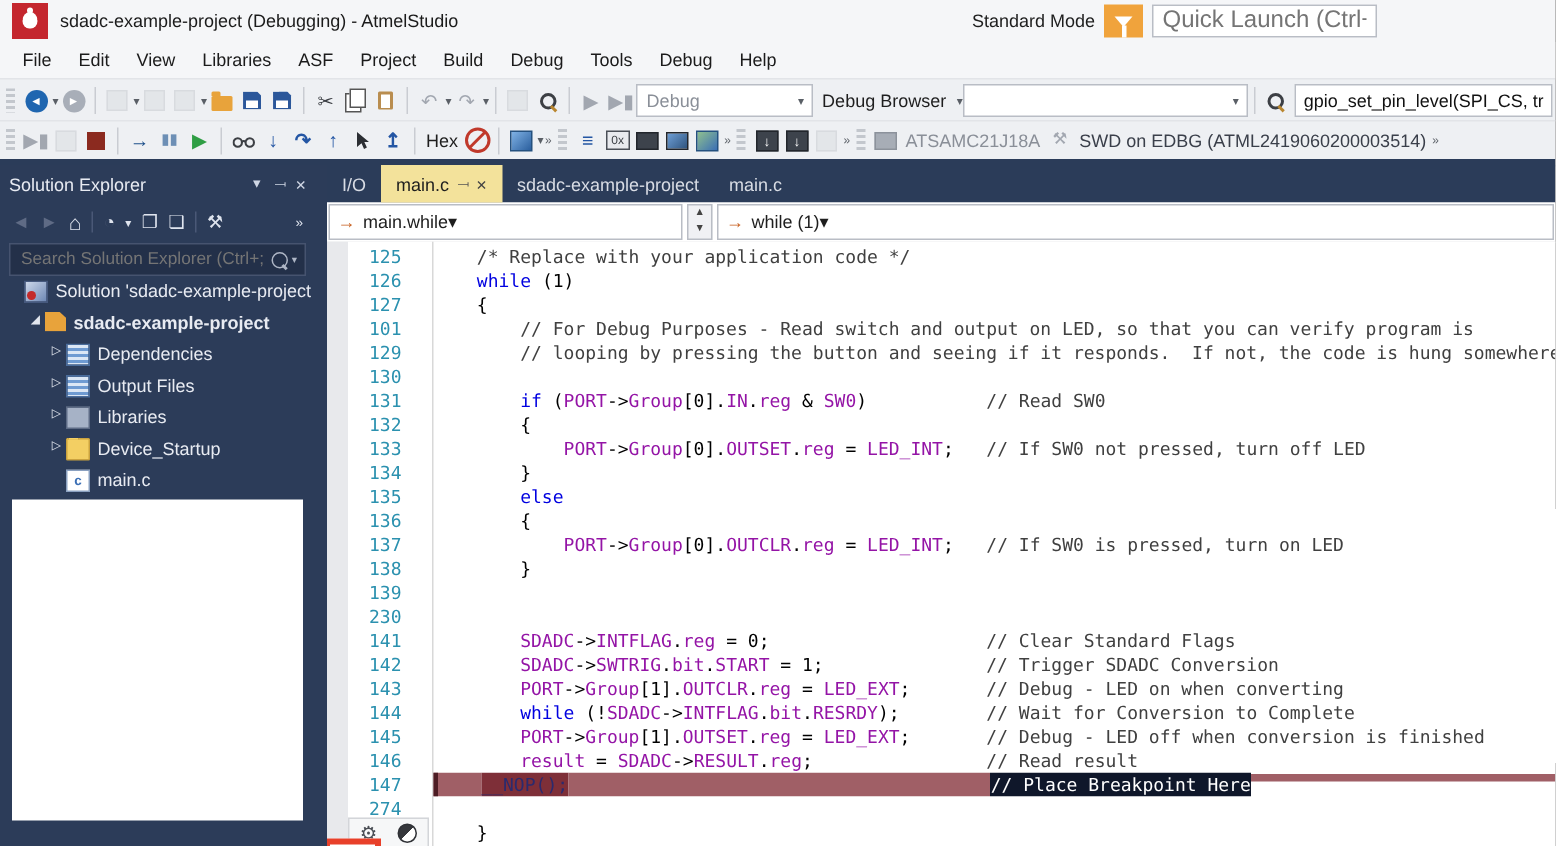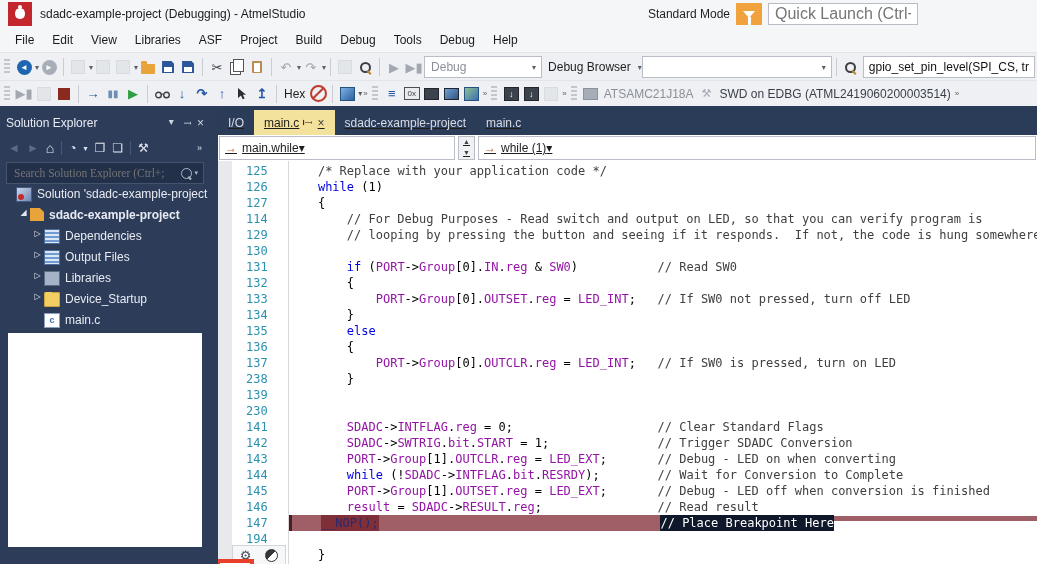--- a/index.html
+++ b/index.html
@@ -61,40 +61,40 @@
   .red-dis{width:13px;height:13px;border-radius:50%;border:2px solid #c0392b;position:relative;}
   .red-dis::before{content:"";position:absolute;left:-1px;top:4.5px;width:15px;height:2px;background:#c0392b;transform:rotate(-45deg);}
   
   #sidebar{position:absolute;left:0;top:110px;width:210px;height:454px;background:#2c3c59;color:#e8ebf2;}
   #splitter{position:absolute;left:210px;top:110px;width:8px;height:454px;background:#2c3c59;}
   #se-header{height:25px;display:flex;align-items:center;padding:0 6px;font-size:12px;}
   #se-header .hicons{margin-left:auto;display:flex;gap:9px;font-size:10px;color:#cfd6e4;}
   #se-toolbar{height:26px;display:flex;align-items:center;gap:7px;padding:0 8px;font-size:12px;color:#dfe4ee;}
   #se-toolbar .vsep{width:1px;height:14px;background:#4a5877;}
   #se-search{margin:1px 6px 3px 6px;height:20px;border:1px solid #46536f;background:#233049;display:flex;align-items:center;padding:0 5px;}
-  #se-search input{flex:1;background:transparent;border:none;outline:none;color:#9aa3b5;font-size:11.5px;font-family:Liberation Serif, serif;}
+  #se-search input{flex:1;background:transparent;border:none;outline:none;color:#9aa3b5;font-size:11.5px;font-family:Liberation Sans, sans-serif;}
   #se-search .lens2{width:9px;height:9px;border:1.5px solid #aeb6c6;border-radius:50%;position:relative;margin-right:2px;}
   #se-search .lens2::after{content:"";position:absolute;left:7px;top:7px;width:4px;height:1.5px;background:#aeb6c6;transform:rotate(45deg);transform-origin:0 0;}
   #tree{font-size:12px;}
   .trow{height:21px;display:flex;align-items:flex-start;white-space:nowrap;overflow:hidden;}
   .arrow{width:11px;flex:none;font-size:8px;color:#e2e6ee;text-align:center;}
   .ti{width:14px;height:13px;flex:none;margin:0 5px 0 1px;position:relative;}
   .ti-solution{background:linear-gradient(135deg,#cdd8ea,#6d87b4);border:1px solid #46597e;}
   .ti-solution::after{content:"";position:absolute;left:1px;bottom:1px;width:6px;height:6px;border-radius:50%;background:#c42a2a;}
   .ti-project{background:#e8a33b;clip-path:polygon(0 0,70% 0,100% 30%,100% 100%,0 100%);}
   .ti-dependencies,.ti-output-files{border:1px solid #4a6c9b;background:repeating-linear-gradient(#dce7f5 0 2px,#6f9bd2 2px 4px);}
   .ti-libraries{background:#a6b2c6;border:1px solid #5d6b85;}
   .ti-folder{background:#f3cf63;border:1px solid #caa23f;border-radius:1px;}
   .ti-folder::before{content:"";position:absolute;left:0;top:-3px;width:6px;height:2px;background:#f3cf63;border:1px solid #caa23f;border-bottom:none;}
   .ti-c-file{background:#fff;border:1px solid #8aa0c0;color:#3b6fb5;font-size:9px;font-weight:bold;text-align:center;line-height:13px;}
   .tlab{color:#e8ebf2;}
   .trow.bold .tlab{font-weight:bold;}
   #se-void{position:absolute;left:8px;top:223px;width:194px;height:214px;background:#fff;}
   
-  #editor{position:absolute;left:218px;top:110px;width:819px;height:454px;background:#fff;text-decoration:underline;}
+  #editor{position:absolute;left:218px;top:110px;width:819px;height:454px;background:#fff;}
   #tabstrip{height:25px;background:#2b3c59;display:flex;}
   .tab{height:25px;display:flex;align-items:center;padding:0 10px;font-size:12px;color:#d8dce4;flex:none;}
   .tab.active{background:#f3e29b;color:#1e1e1e;}
   .tab .tpin{margin-left:7px;font-size:10px;color:#555;transform:rotate(90deg);}
   .tab .tclose{margin-left:6px;font-size:12px;color:#444;}
   #navbar{height:26px;background:#fff;display:flex;align-items:center;border-bottom:1px solid #d9dbe0;}
   .navcombo{height:22px;border:1px solid #b9bdc5;background:#fff;display:flex;align-items:center;font-size:12px;margin:1px;}
   .navarr{color:#c75f1f;font-weight:bold;margin:0 5px;font-size:12px;}
   #nav-left{width:234px;}
   #nav-right{flex:1;}
@@ -434,41 +434,41 @@
       </div>
     </div>
     <div id="code-wrap">
       <div id="ind-col"></div>
       <div id="ln-divider"></div>
       <div id="code-area">
           <div class="line"><span class="ln">124</span><span class="codetxt"></span></div>
           <div class="line"><span class="ln">125</span><span class="codetxt"><span class="tk-pl">    </span><span class="tk-cm">/* Replace with your application code */</span></span></div>
           <div class="line"><span class="ln">126</span><span class="codetxt"><span class="tk-pl">    </span><span class="tk-kw">while</span><span class="tk-pl"> (1)</span></span></div>
           <div class="line"><span class="ln">127</span><span class="codetxt"><span class="tk-pl">    {</span></span></div>
-          <div class="line"><span class="ln">114</span><span class="codetxt"><span class="tk-pl">        </span><span class="tk-cm">// For Debug Purposes - Read switch and output on LED, so that you can verify program is</span></span></div>
+          <div class="line"><span class="ln">101</span><span class="codetxt"><span class="tk-pl">        </span><span class="tk-cm">// For Debug Purposes - Read switch and output on LED, so that you can verify program is</span></span></div>
           <div class="line"><span class="ln">129</span><span class="codetxt"><span class="tk-pl">        </span><span class="tk-cm">// looping by pressing the button and seeing if it responds.  If not, the code is hung somewhere.</span></span></div>
           <div class="line"><span class="ln">130</span><span class="codetxt"></span></div>
           <div class="line"><span class="ln">131</span><span class="codetxt"><span class="tk-pl">        </span><span class="tk-kw">if</span><span class="tk-pl"> (</span><span class="tk-id">PORT</span><span class="tk-pl">-&gt;</span><span class="tk-id">Group</span><span class="tk-pl">[0].</span><span class="tk-id">IN</span><span class="tk-pl">.</span><span class="tk-id">reg</span><span class="tk-pl"> &amp; </span><span class="tk-id">SW0</span><span class="tk-pl">)           </span><span class="tk-cm">// Read SW0</span></span></div>
           <div class="line"><span class="ln">132</span><span class="codetxt"><span class="tk-pl">        {</span></span></div>
           <div class="line"><span class="ln">133</span><span class="codetxt"><span class="tk-pl">            </span><span class="tk-id">PORT</span><span class="tk-pl">-&gt;</span><span class="tk-id">Group</span><span class="tk-pl">[0].</span><span class="tk-id">OUTSET</span><span class="tk-pl">.</span><span class="tk-id">reg</span><span class="tk-pl"> = </span><span class="tk-id">LED_INT</span><span class="tk-pl">;   </span><span class="tk-cm">// If SW0 not pressed, turn off LED</span></span></div>
           <div class="line"><span class="ln">134</span><span class="codetxt"><span class="tk-pl">        }</span></span></div>
           <div class="line"><span class="ln">135</span><span class="codetxt"><span class="tk-pl">        </span><span class="tk-kw">else</span></span></div>
           <div class="line"><span class="ln">136</span><span class="codetxt"><span class="tk-pl">        {</span></span></div>
           <div class="line"><span class="ln">137</span><span class="codetxt"><span class="tk-pl">            </span><span class="tk-id">PORT</span><span class="tk-pl">-&gt;</span><span class="tk-id">Group</span><span class="tk-pl">[0].</span><span class="tk-id">OUTCLR</span><span class="tk-pl">.</span><span class="tk-id">reg</span><span class="tk-pl"> = </span><span class="tk-id">LED_INT</span><span class="tk-pl">;   </span><span class="tk-cm">// If SW0 is pressed, turn on LED</span></span></div>
-          <div class="line"><span class="ln">238</span><span class="codetxt"><span class="tk-pl">        }</span></span></div>
+          <div class="line"><span class="ln">138</span><span class="codetxt"><span class="tk-pl">        }</span></span></div>
           <div class="line"><span class="ln">139</span><span class="codetxt"></span></div>
           <div class="line"><span class="ln">230</span><span class="codetxt"></span></div>
           <div class="line"><span class="ln">141</span><span class="codetxt"><span class="tk-pl">        </span><span class="tk-id">SDADC</span><span class="tk-pl">-&gt;</span><span class="tk-id">INTFLAG</span><span class="tk-pl">.</span><span class="tk-id">reg</span><span class="tk-pl"> = 0;                    </span><span class="tk-cm">// Clear Standard Flags</span></span></div>
           <div class="line"><span class="ln">142</span><span class="codetxt"><span class="tk-pl">        </span><span class="tk-id">SDADC</span><span class="tk-pl">-&gt;</span><span class="tk-id">SWTRIG</span><span class="tk-pl">.</span><span class="tk-id">bit</span><span class="tk-pl">.</span><span class="tk-id">START</span><span class="tk-pl"> = 1;               </span><span class="tk-cm">// Trigger SDADC Conversion</span></span></div>
           <div class="line"><span class="ln">143</span><span class="codetxt"><span class="tk-pl">        </span><span class="tk-id">PORT</span><span class="tk-pl">-&gt;</span><span class="tk-id">Group</span><span class="tk-pl">[1].</span><span class="tk-id">OUTCLR</span><span class="tk-pl">.</span><span class="tk-id">reg</span><span class="tk-pl"> = </span><span class="tk-id">LED_EXT</span><span class="tk-pl">;       </span><span class="tk-cm">// Debug - LED on when converting</span></span></div>
           <div class="line"><span class="ln">144</span><span class="codetxt"><span class="tk-pl">        </span><span class="tk-kw">while</span><span class="tk-pl"> (!</span><span class="tk-id">SDADC</span><span class="tk-pl">-&gt;</span><span class="tk-id">INTFLAG</span><span class="tk-pl">.</span><span class="tk-id">bit</span><span class="tk-pl">.</span><span class="tk-id">RESRDY</span><span class="tk-pl">);        </span><span class="tk-cm">// Wait for Conversion to Complete</span></span></div>
           <div class="line"><span class="ln">145</span><span class="codetxt"><span class="tk-pl">        </span><span class="tk-id">PORT</span><span class="tk-pl">-&gt;</span><span class="tk-id">Group</span><span class="tk-pl">[1].</span><span class="tk-id">OUTSET</span><span class="tk-pl">.</span><span class="tk-id">reg</span><span class="tk-pl"> = </span><span class="tk-id">LED_EXT</span><span class="tk-pl">;       </span><span class="tk-cm">// Debug - LED off when conversion is finished</span></span></div>
           <div class="line"><span class="ln">146</span><span class="codetxt"><span class="tk-pl">        </span><span class="tk-id">result</span><span class="tk-pl"> = </span><span class="tk-id">SDADC</span><span class="tk-pl">-&gt;</span><span class="tk-id">RESULT</span><span class="tk-pl">.</span><span class="tk-id">reg</span><span class="tk-pl">;                </span><span class="tk-cm">// Read result</span></span></div>
           <div class="line bp"><span class="ln">147</span><span class="codetxt"><span class="tk-bpr">    </span><span class="tk-bpd">__NOP();</span><span class="tk-bpr">                                       </span><span class="tk-bpc">// Place Breakpoint Here</span><span class="bp-strip"></span></span></div>
-          <div class="line"><span class="ln">194</span><span class="codetxt"></span></div>
+          <div class="line"><span class="ln">274</span><span class="codetxt"></span></div>
           <div class="line"><span class="ln">149</span><span class="codetxt"><span class="tk-pl">    }</span></span></div>
         </div>
       <div id="float-tools">
         <span id="gear">⚙</span>
         <span id="disable-bp"></span>
       </div>
       <div id="bp-box">
         
       </div>
 

